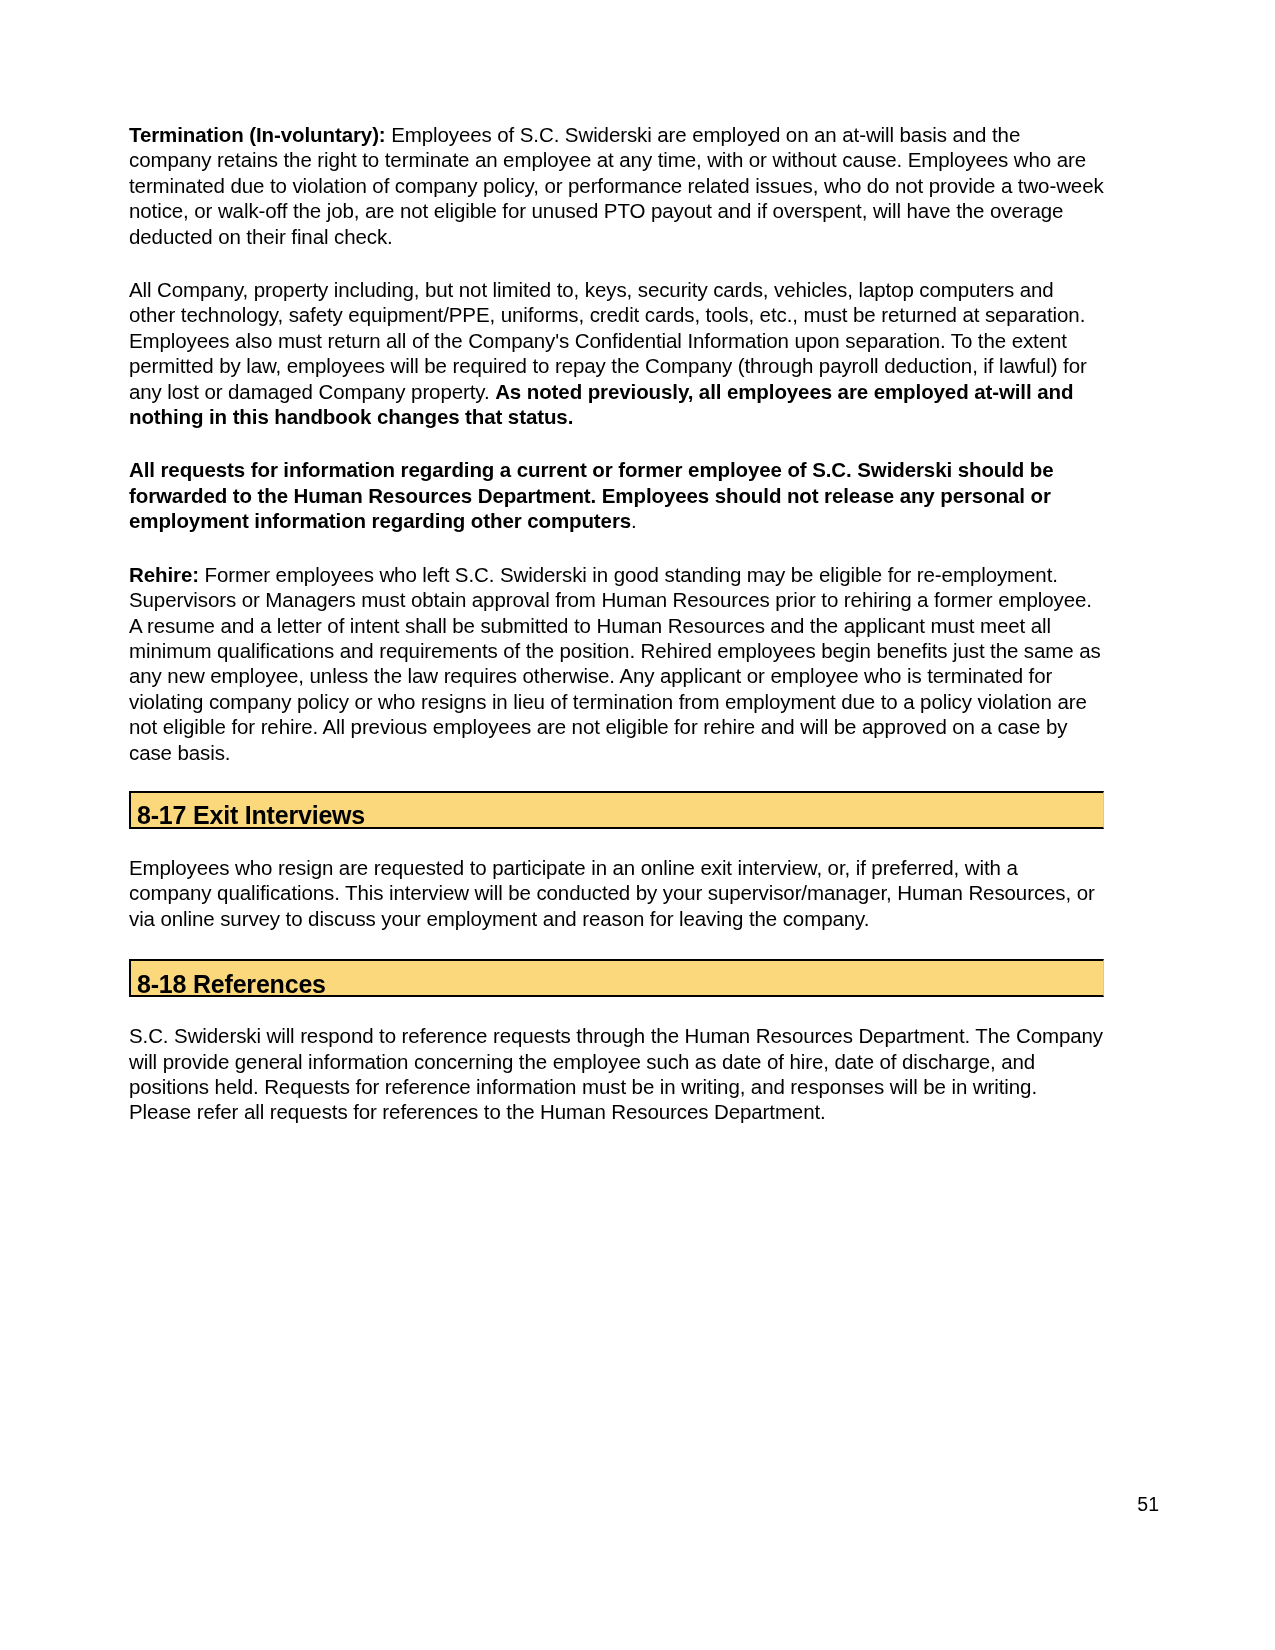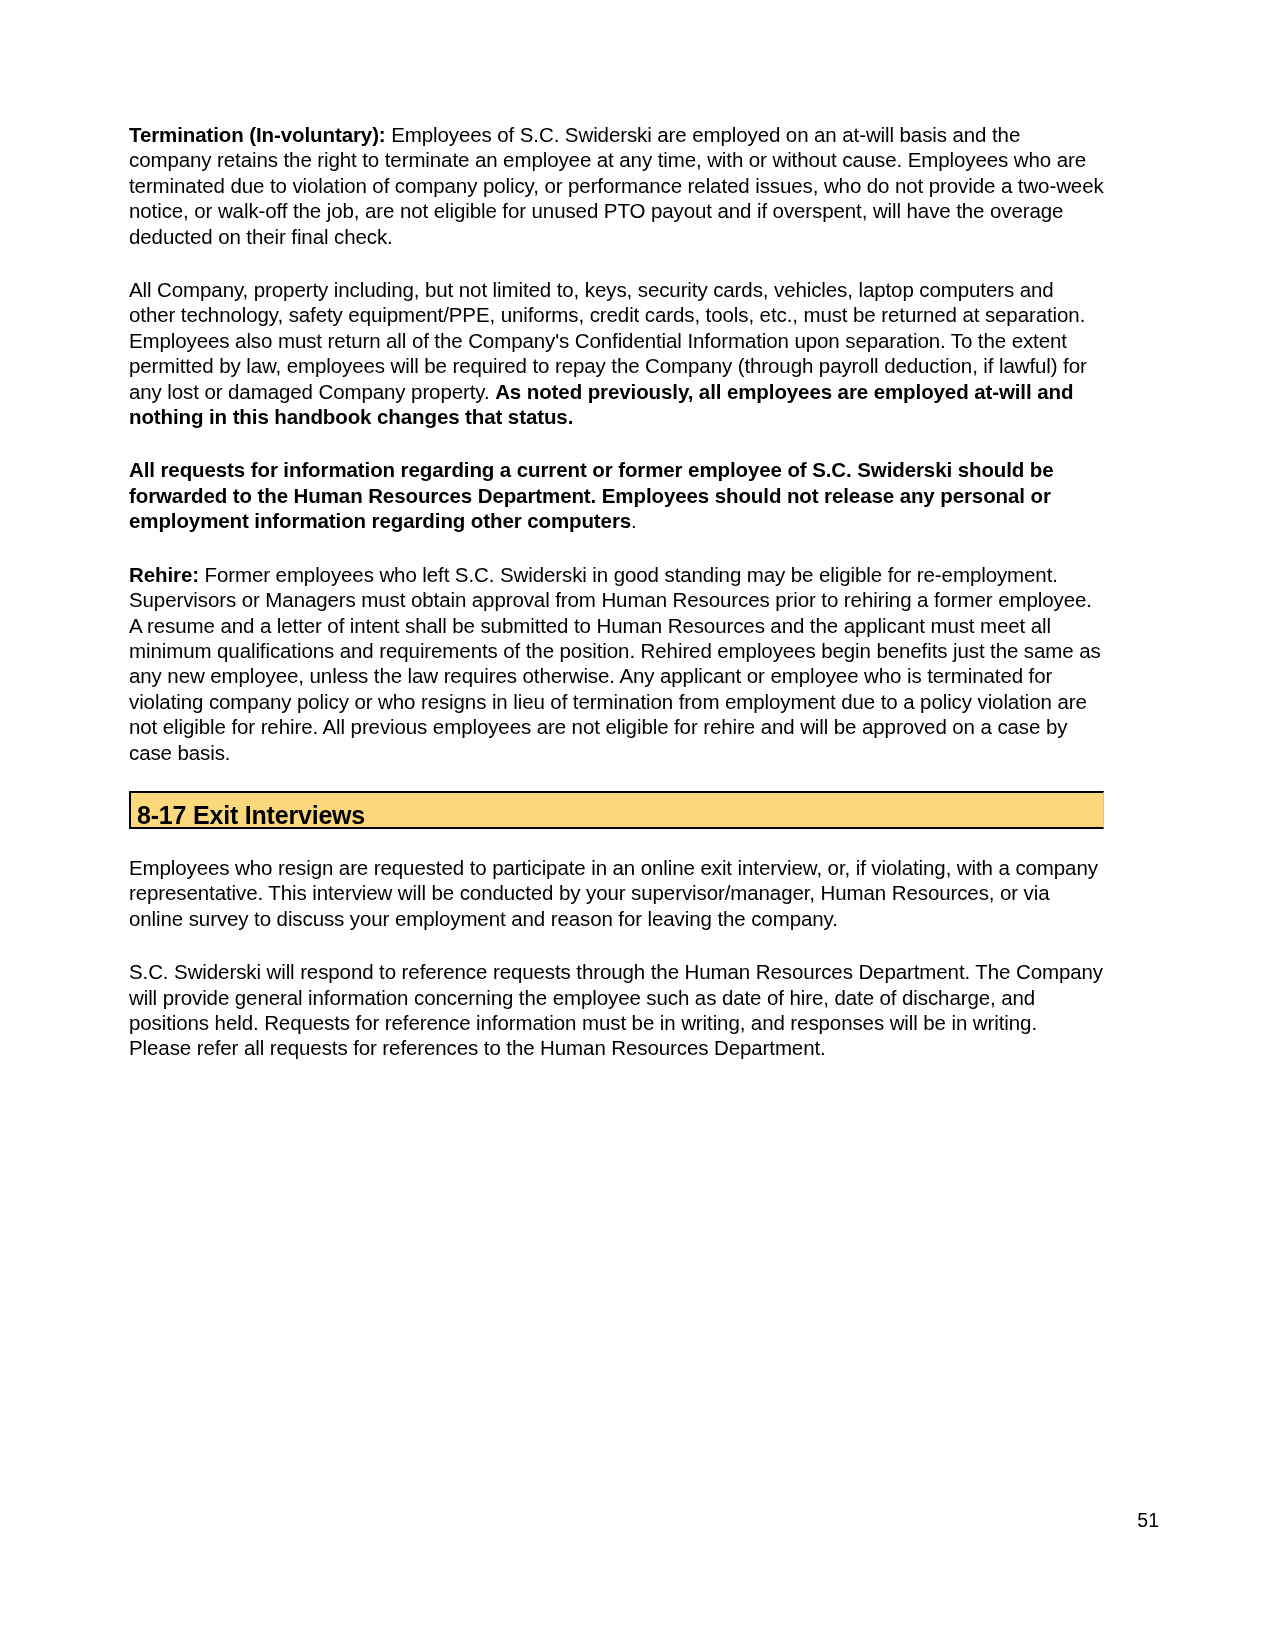--- a/index.html
+++ b/index.html
@@ -58,21 +58,21 @@
   .section-bar .section-title {
     font-size: 25px;
     font-weight: bold;
     line-height: 1;
     letter-spacing: -0.2px;
     white-space: nowrap;
   }
   .page-number {
     position: absolute;
     right: 116px;
-    bottom: 120px;
+    bottom: 136px;
     font-size: 19.5px;
     line-height: 1;
     text-align: right;
   }
 </style>
 </head>
 <body>
 
 <div class="page">
   <div class="content">
@@ -82,22 +82,25 @@
     <p class="para"><span>All Company, property including, but not limited to, keys, security cards, vehicles, laptop computers and other technology, safety equipment/PPE, uniforms, credit cards, tools, etc., must be returned at separation. Employees also must return all of the Company's Confidential Information upon separation. To the extent permitted by law, employees will be required to repay the Company (through payroll deduction, if lawful) for any lost or damaged Company property. </span><b>As noted previously, all employees are employed at-will and nothing in this handbook changes that status.</b></p>
 
     <p class="para"><b>All requests for information regarding a current or former employee of S.C. Swiderski should be forwarded to the Human Resources Department. Employees should not release any personal or employment information regarding other computers</b><span>.</span></p>
 
     <p class="para tight"><b>Rehire:</b><span> Former employees who left S.C. Swiderski in good standing may be eligible for re-employment. Supervisors or Managers must obtain approval from Human Resources prior to rehiring a former employee. A resume and a letter of intent shall be submitted to Human Resources and the applicant must meet all minimum qualifications and requirements of the position. Rehired employees begin benefits just the same as any new employee, unless the law requires otherwise. Any applicant or employee who is terminated for violating company policy or who resigns in lieu of termination from employment due to a policy violation are not eligible for rehire. All previous employees are not eligible for rehire and will be approved on a case by case basis.</span></p>
 
     <div class="section-bar">
       <span class="section-title">8-17 Exit Interviews</span>
     </div>
 
-    <p class="para">Employees who resign are requested to participate in an online exit interview, or, if violating, with a company representative. This interview will be conducted by your supervisor/manager, Human Resources, or via online survey to discuss your employment and reason for leaving the company.</p>
+    <p class="para">Employees who resign are requested to participate in an online exit interview, or, if preferred, with a company qualifications. This interview will be conducted by your supervisor/manager, Human Resources, or via online survey to discuss your employment and reason for leaving the company.</p>
 
+    <div class="section-bar">
+      <span class="section-title">8-18 References</span>
+    </div>
 
     <p class="para">S.C. Swiderski will respond to reference requests through the Human Resources Department. The Company will provide general information concerning the employee such as date of hire, date of discharge, and positions held. Requests for reference information must be in writing, and responses will be in writing. Please refer all requests for references to the Human Resources Department.</p>
 
 
   </div>
 
   <div class="page-number">51</div>
 </div>
 
 </body></html>

